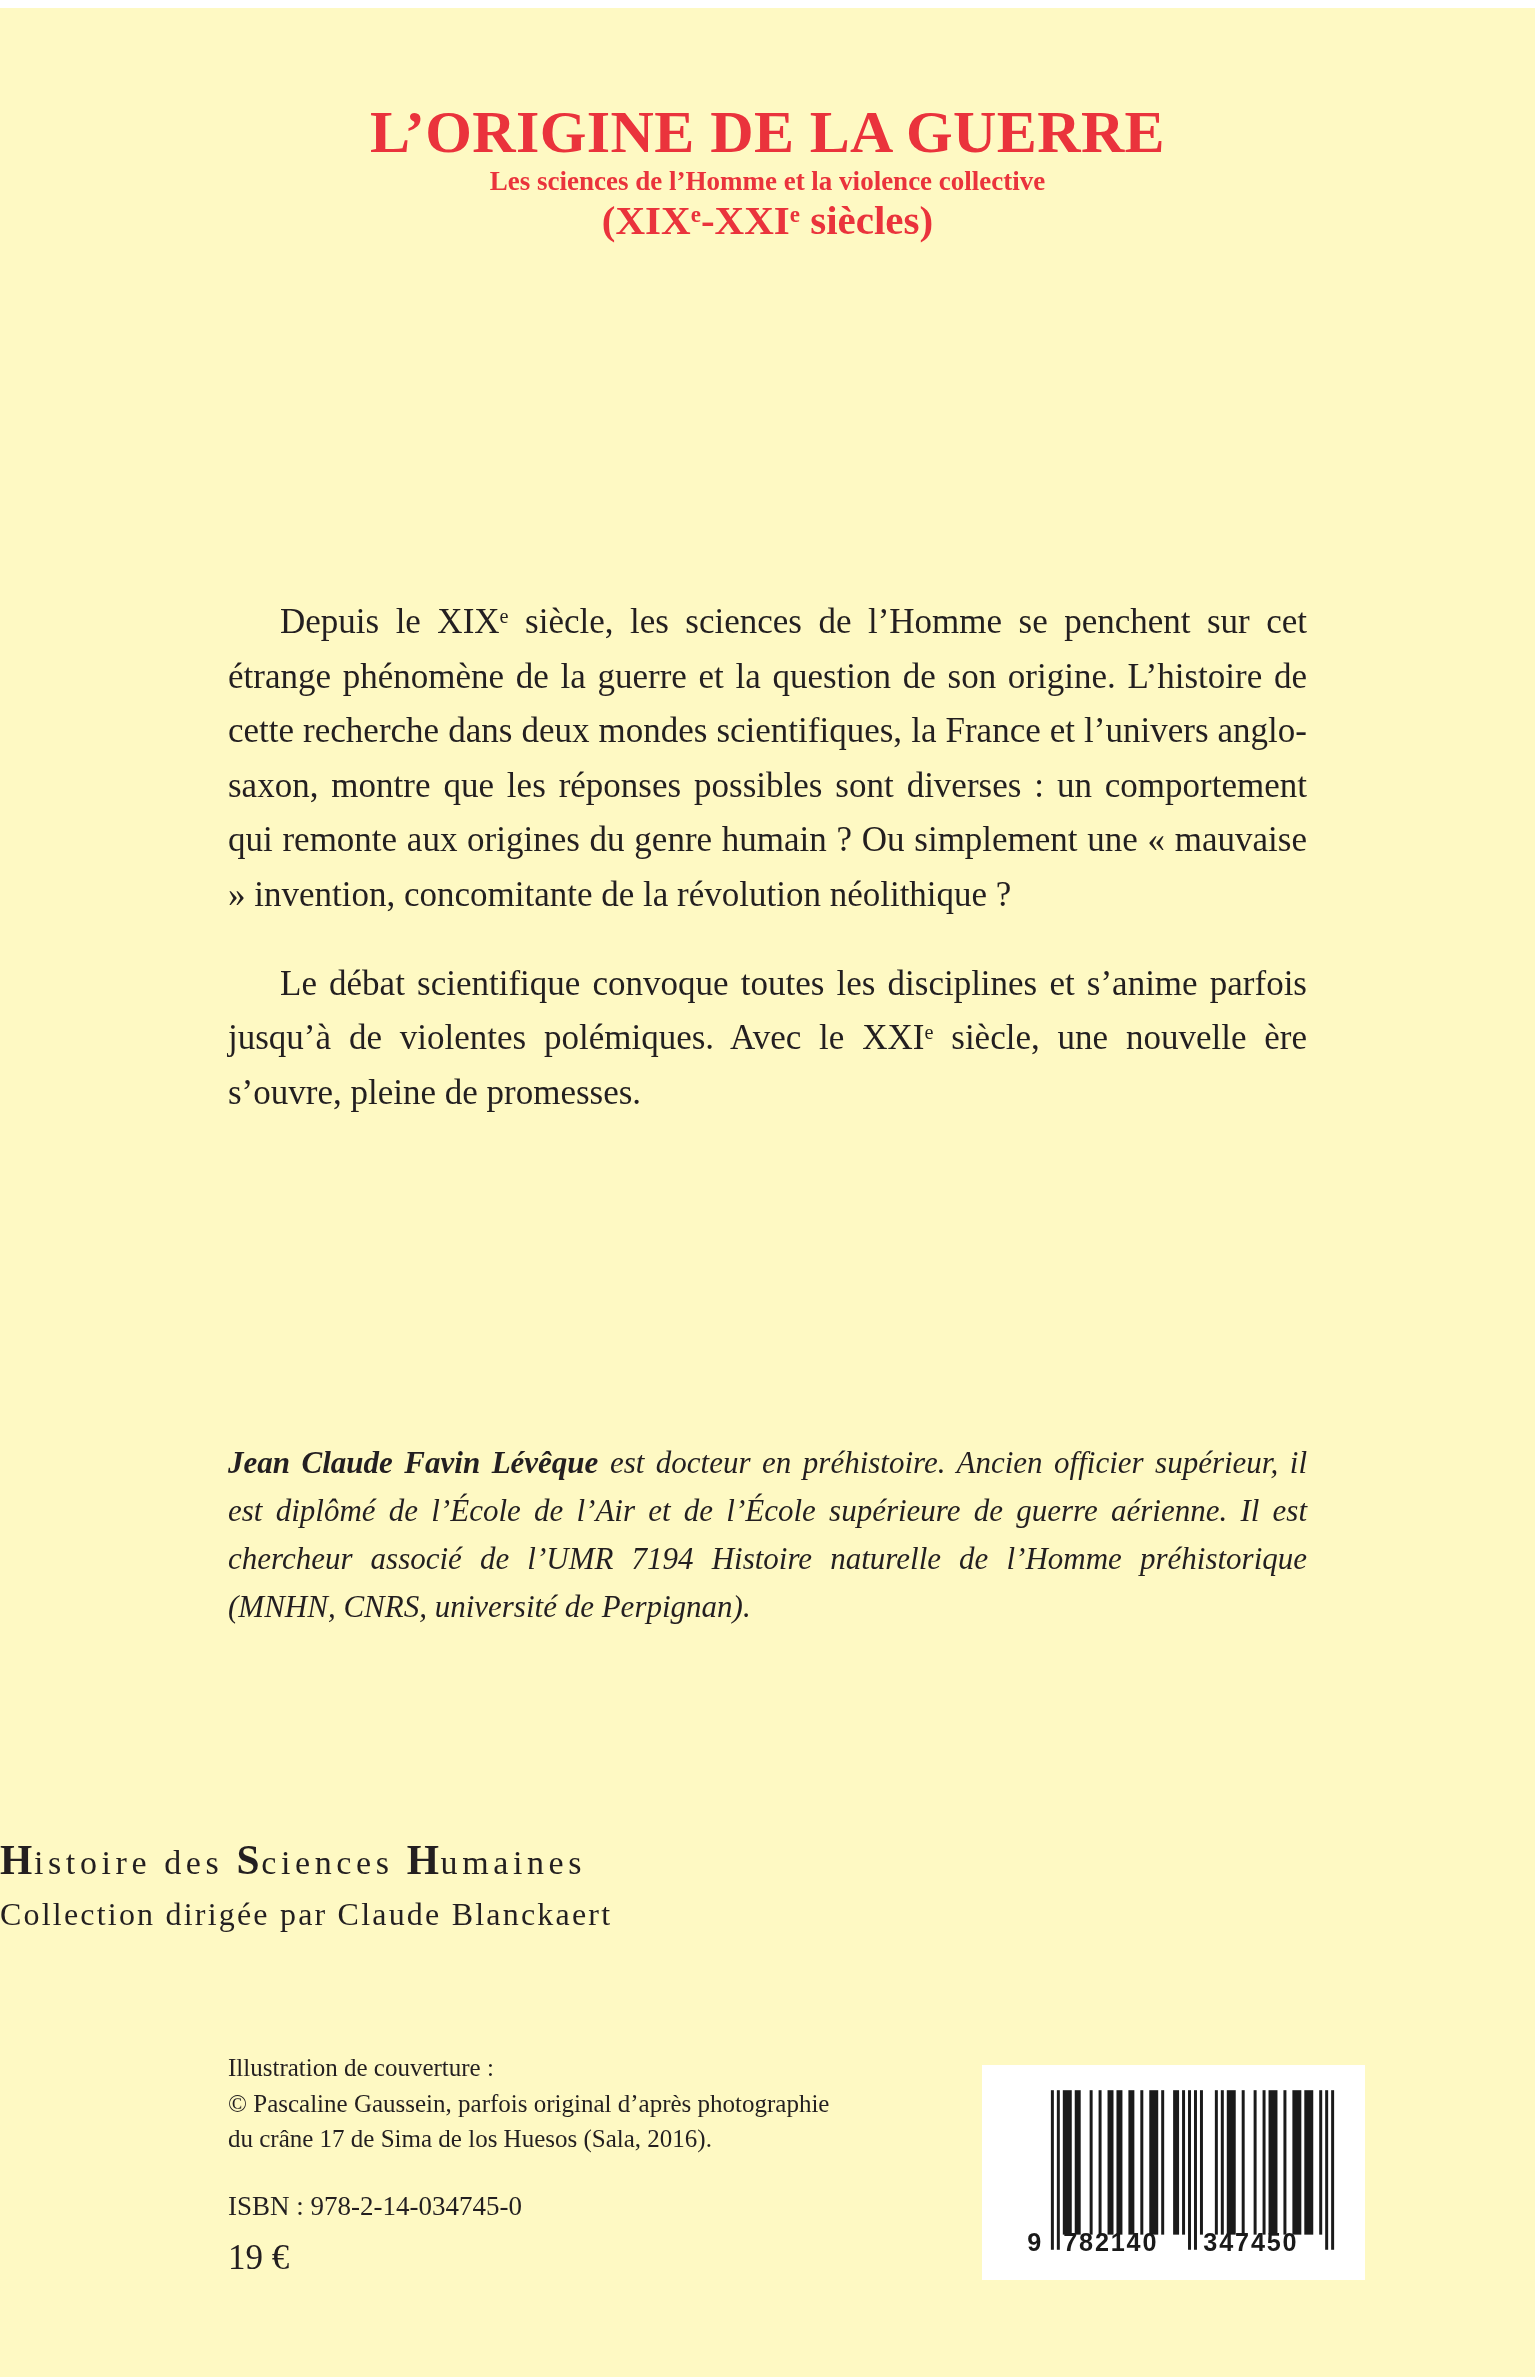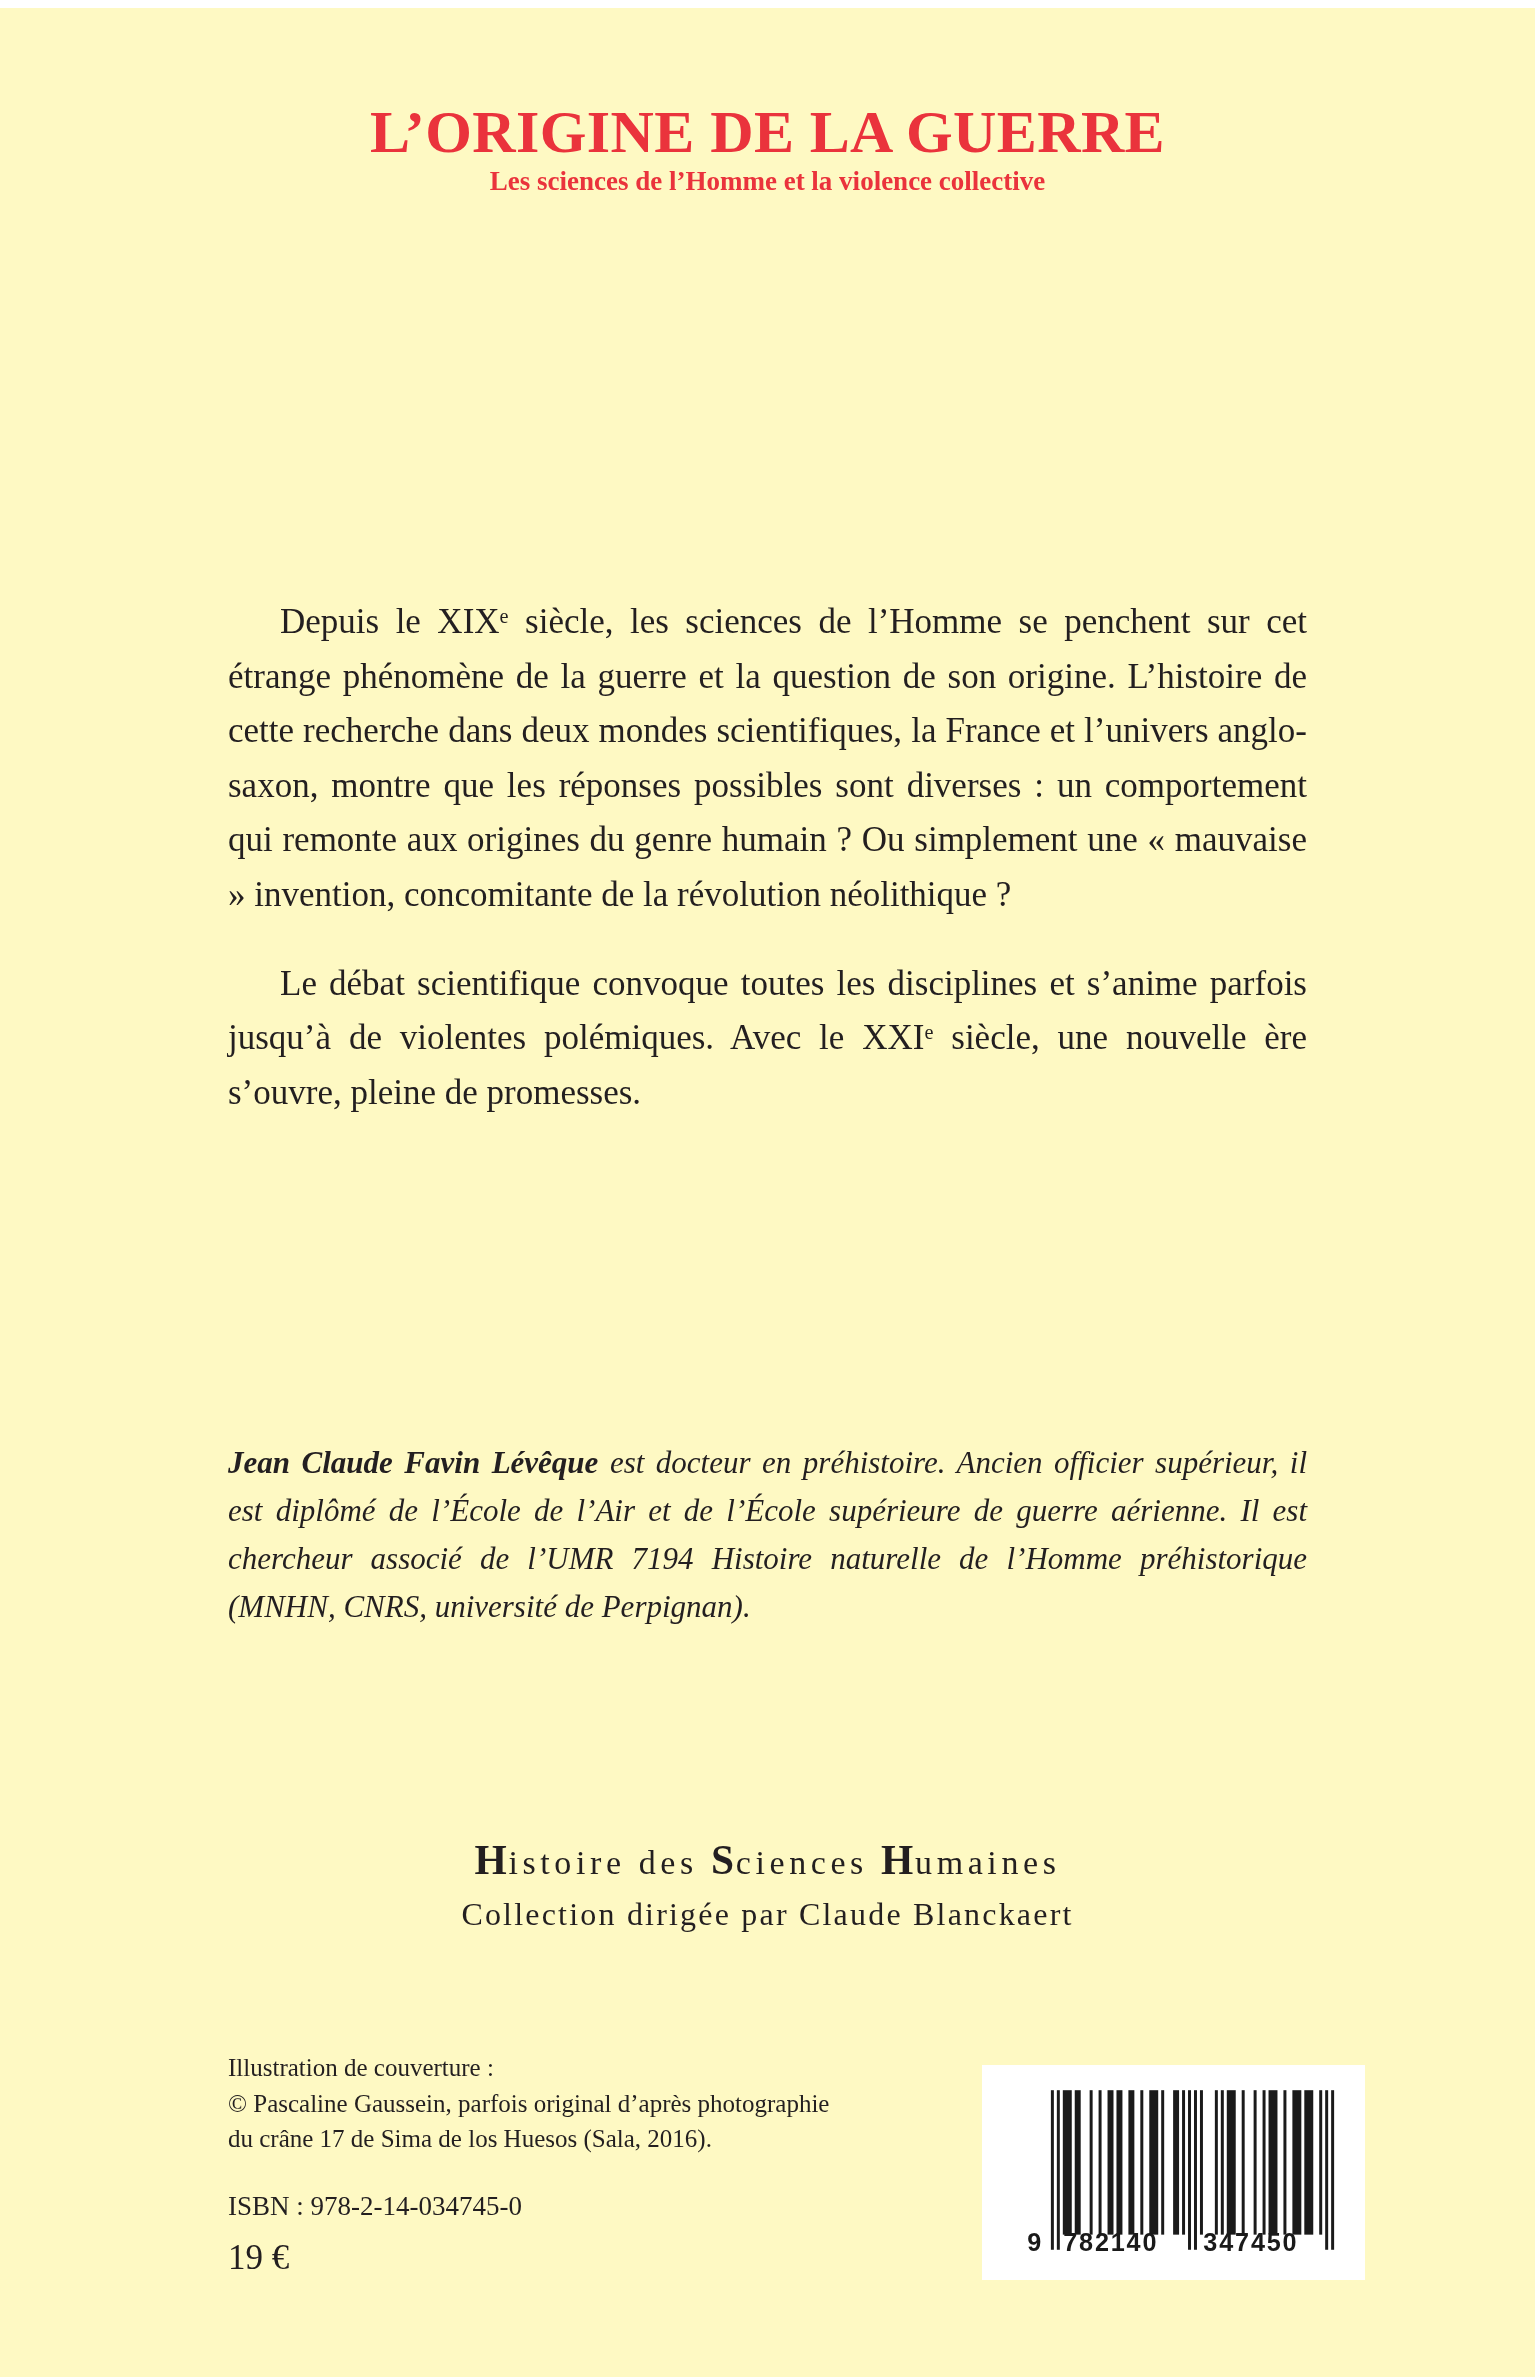--- a/index.html
+++ b/index.html
@@ -101,21 +101,21 @@
     font-weight: bold;
     font-style: italic;
   }
 
   
   .collection {
     position: absolute;
     left: 0;
     right: 0;
     top: 1827px;
-    text-align: center;
+    text-align: left;
   }
   .collection-title {
     font-size: 34px;
     letter-spacing: 4.6px;
     line-height: 1.25;
     margin: 0 0 6.7px 0;
     white-space: nowrap;
   }
   .collection-title .cap {
     font-size: 1.22em;
@@ -168,20 +168,21 @@
   .barcode-svg { display: block; }
 </style>
 </head>
 <body>
 
 <div class="cover">
 
   <div class="title-block">
     <h1 class="main-title">L’ORIGINE DE LA GUERRE</h1>
     <div class="subtitle-1">Les sciences de l’Homme et la violence collective</div>
+    <div class="subtitle-2"><span>(XIX</span><sup>e</sup><span>-XXI</span><sup>e</sup><span> siècles)</span></div>
   </div>
 
   <div class="body-text">
     <p class="para"><span>Depuis le XIX</span><sup>e</sup><span> siècle, les sciences de l’Homme se penchent sur cet étrange phénomène de la guerre et la question de son origine. L’histoire de cette recherche dans deux mondes scientifiques, la France et l’univers anglo-saxon, montre que les réponses possibles sont diverses : un comportement qui remonte aux origines du genre humain ? Ou simplement une « mauvaise » invention, concomitante de la révolution néolithique ?</span></p>
     <p class="para"><span>Le débat scientifique convoque toutes les disciplines et s’anime parfois jusqu’à de violentes polémiques. Avec le XXI</span><sup>e</sup><span> siècle, une nouvelle ère s’ouvre, pleine de promesses.</span></p>
   </div>
 
   <div class="bio"><span class="author-name">Jean Claude Favin Lévêque</span><span> est docteur en préhistoire. Ancien officier supérieur, il est diplômé de l’École de l’Air et de l’École supérieure de guerre aérienne. Il est chercheur associé de l’UMR 7194 Histoire naturelle de l’Homme préhistorique (MNHN, CNRS, université de Perpignan).</span></div>
 
   <div class="collection">

